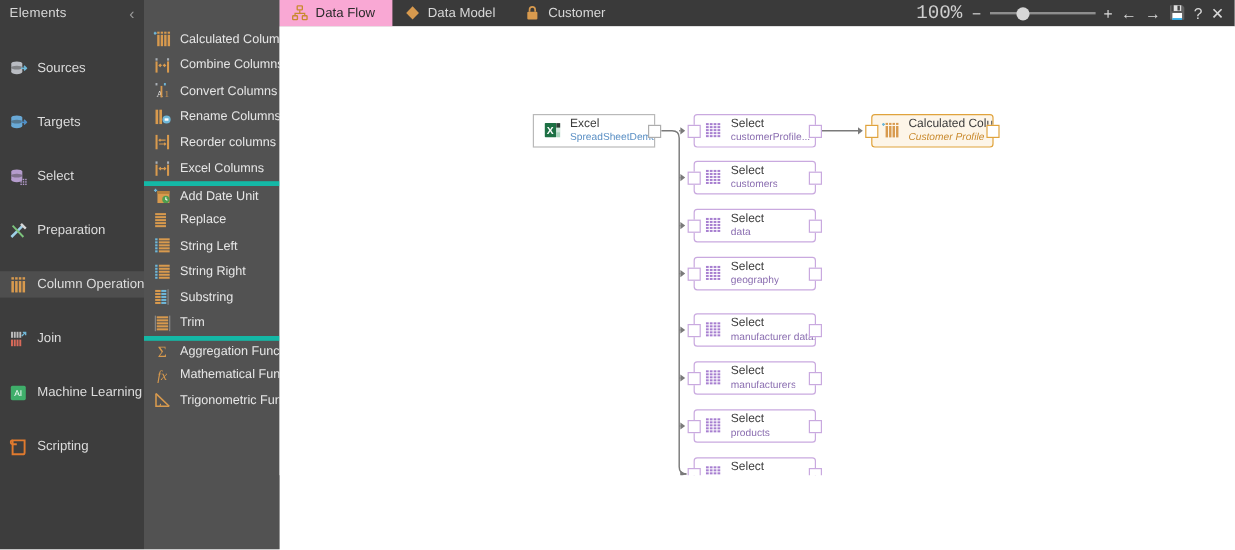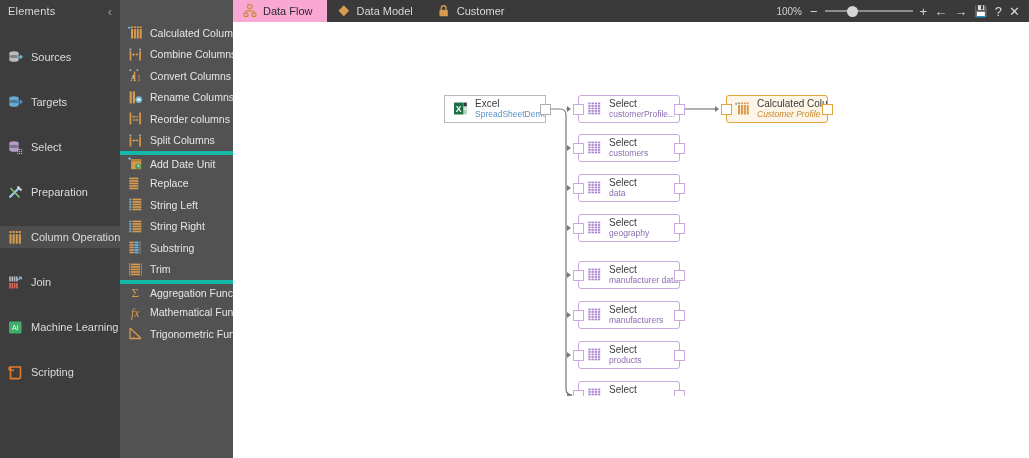--- a/index.html
+++ b/index.html
@@ -58,21 +58,21 @@
   .tab {
     display:flex; align-items:center; gap:6px; padding:0 14px 0 10px;
     font-size:11px; color:#d8d8d8; cursor:pointer; position:relative;
   }
   .tab.active { background:#f9a8d4; color:#2b2b2b; }
   .tab .tlbl { white-space:nowrap; }
   #tab-filler { flex:1 1 auto; }
   #zoom-group {
     display:flex; align-items:center; gap:7px; padding-right:9px; color:#d0d0d0;
   }
-  #zoom-pct { font-size:10px; color:#cfcfcf; margin-right:1px; }
+  #zoom-pct { font-size:16px; color:#cfcfcf; margin-right:1px;font-family:Liberation Mono, monospace; }
   .zb { cursor:pointer; font-size:13px; line-height:1; color:#d8d8d8; user-select:none; }
   #zoom-slider { position:relative; width:88px; height:12px; cursor:pointer; }
   #zoom-track {
     position:absolute; left:0; top:5px; width:88px; height:2px; background:#8e8e8e;
   }
   #zoom-thumb {
     position:absolute; left:22px; top:1px; width:11px; height:11px;
     border-radius:50%; background:#d6d6d6;
   }
 
@@ -296,21 +296,21 @@
         <div class="op-item">
           <span class="ic">
             <svg width="15" height="15" viewBox="0 0 15 15">
               <rect x="1.6" y="1.5" width="1.7" height="2" fill="#aab0b6"></rect>
               <rect x="1.6" y="4.2" width="1.7" height="9.3" fill="#d89a4e"></rect>
               <rect x="11.2" y="1.5" width="1.7" height="2" fill="#aab0b6"></rect>
               <rect x="11.2" y="4.2" width="1.7" height="9.3" fill="#d89a4e"></rect>
               <path d="M4.8 7.5 L10 7.5 M6 6.3 L4.8 7.5 L6 8.7 M8.8 6.3 L10 7.5 L8.8 8.7" stroke="#d89a4e" stroke-width="1" fill="none"></path>
             </svg>
           </span>
-          <span class="lbl">Split Columns</span>
+          <span class="lbl">Excel Columns</span>
         </div>
         <div class="op-item divider-top">
           <span class="ic">
             <svg width="15" height="15" viewBox="0 0 15 15">
               <path d="M1.6 1.2 L1.6 4 M0.2 2.6 L3 2.6" stroke="#6fb7d8" stroke-width="1.1"></path>
               <rect x="3.2" y="3.2" width="10" height="10" fill="#d89a4e"></rect>
               <rect x="3.2" y="3.2" width="10" height="2.4" fill="#b5803b"></rect>
               <circle cx="10.2" cy="10.2" r="3" fill="#4f9e4f"></circle>
               <path d="M10.2 8.4 L10.2 10.2 L11.5 10.8" stroke="#ffffff" stroke-width=".9" fill="none"></path>
             </svg>

